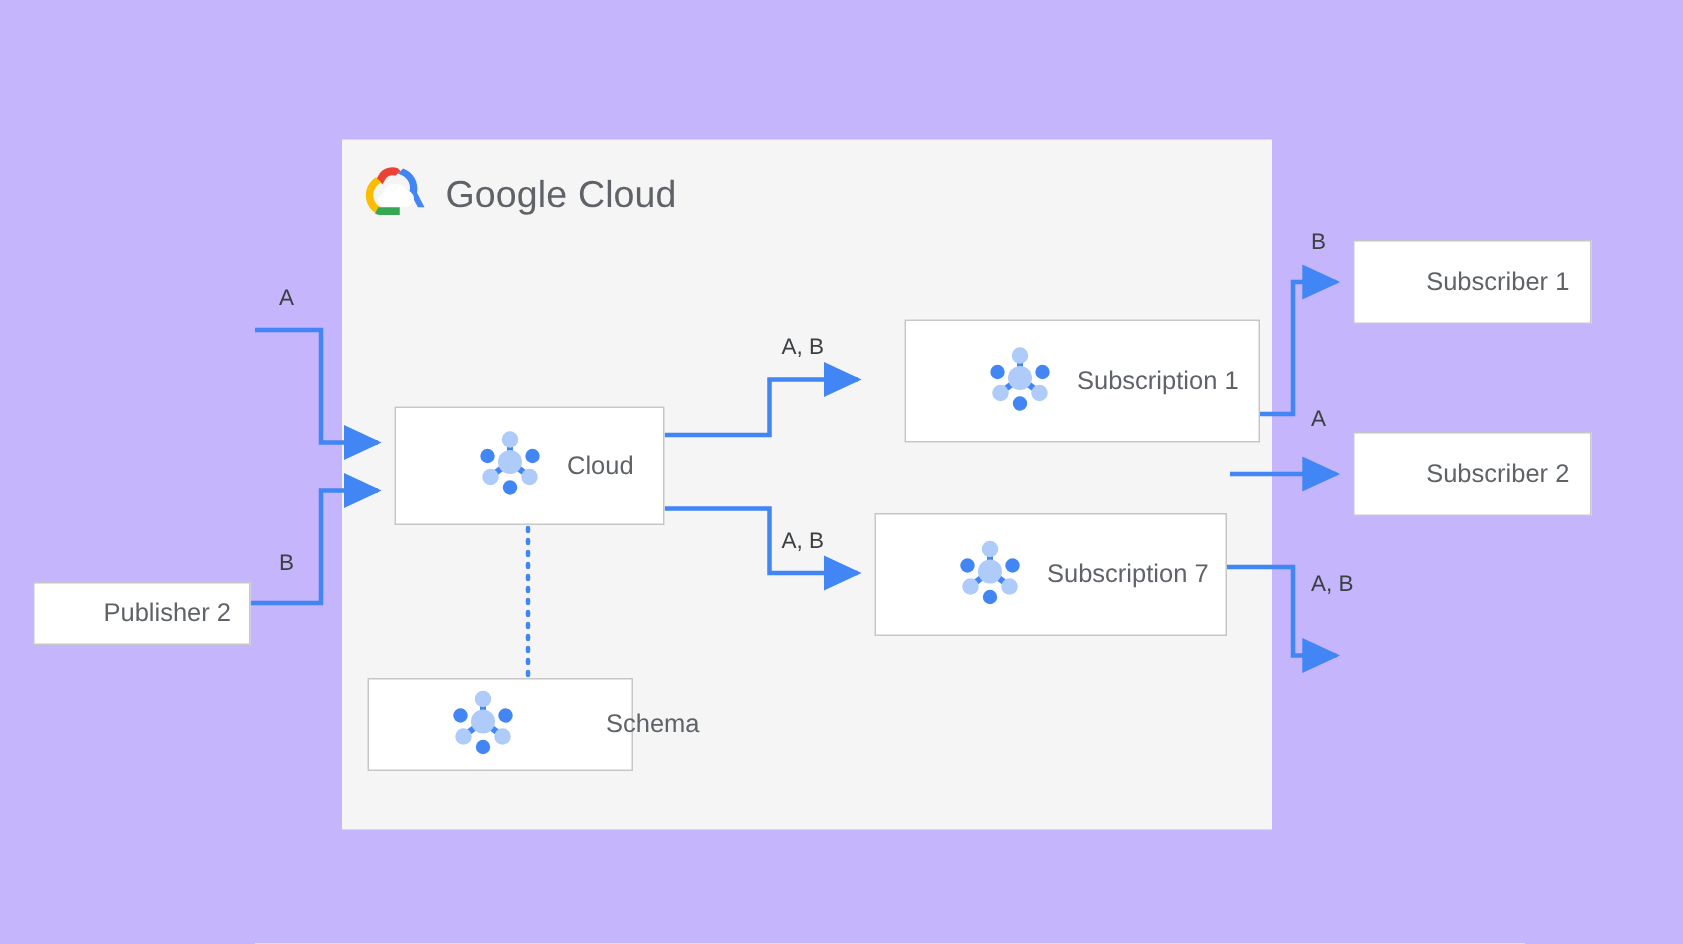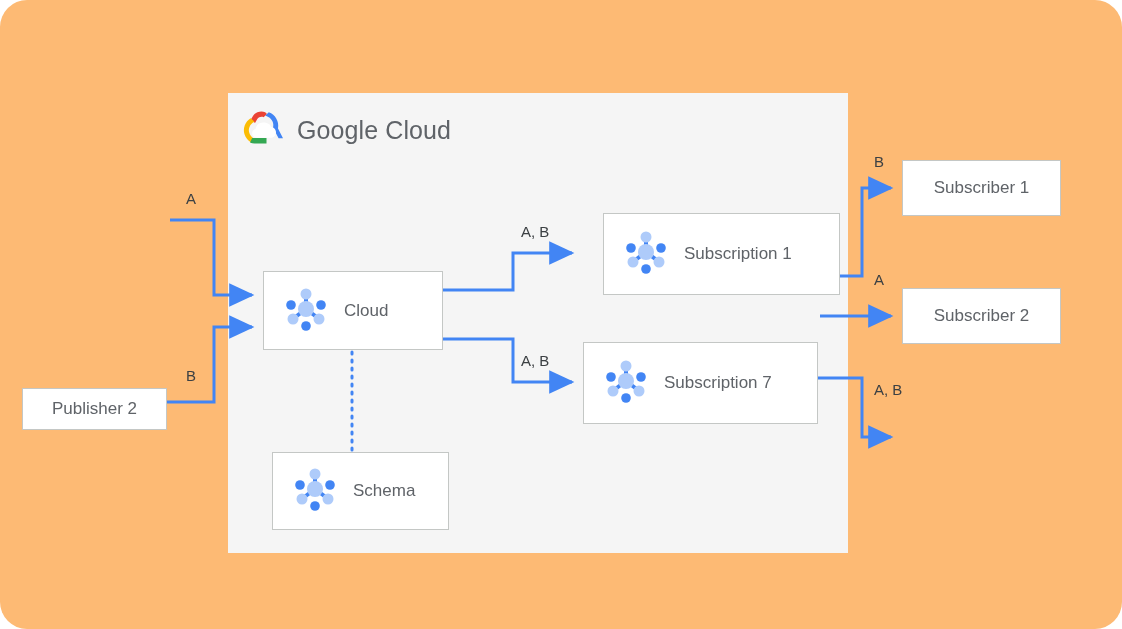--- a/index.html
+++ b/index.html
@@ -7,23 +7,22 @@
     padding: 0;
     background: #ffffff;
   }
   body {
     font-family: "Liberation Sans", sans-serif;
   }
   #canvas {
     position: relative;
     width: 1122px;
     height: 629px;
-    background: #fdba74;
+    background: #c4b5fd;
     overflow: hidden;
-    border-radius: 27px;
   }
   #gc-panel {
     position: absolute;
     left: 228px;
     top: 93px;
     width: 620px;
     height: 460px;
     background: #f5f5f5;
   }
   .gc-logo-wrap {
@@ -44,20 +43,21 @@
     font-weight: 500;
     color: #5f6368;
   }
   .node {
     position: absolute;
     box-sizing: border-box;
     background: #ffffff;
     border: 1px solid #c4c7c5;
     display: flex;
     align-items: center;
+    padding-left: 34px;
   }
   .node-center {
     justify-content: center;
   }
   .node-label {
     font-size: 17px;
     color: #5f6368;
     white-space: nowrap;
   }
   .node-icon {
@@ -149,21 +149,21 @@
         <circle cx="11" cy="22" r="4.8" fill="#4285f4"></circle>
         <circle cx="41" cy="22" r="4.8" fill="#4285f4"></circle>
         <circle cx="13" cy="36" r="5.5" fill="#aecbfa"></circle>
         <circle cx="39" cy="36" r="5.5" fill="#aecbfa"></circle>
         <circle cx="26" cy="43" r="4.8" fill="#4285f4"></circle>
       </svg>
     </span>
     <span class="node-label">Cloud</span>
   </div>
 
-  <div class="node" style="left:272px; top:452px; width:177px; height:78px;">
+  <div class="node" style="left:245px; top:452px; width:177px; height:62px;gap:44px;">
     <span class="node-icon">
       <svg width="52" height="52" viewBox="0 0 52 52" aria-hidden="true">
         <g stroke="#4285f4" stroke-width="4">
           <line x1="26" y1="26" x2="26" y2="12"></line>
           <line x1="26" y1="26" x2="14" y2="35"></line>
           <line x1="26" y1="26" x2="38" y2="35"></line>
         </g>
         <circle cx="26" cy="26" r="8" fill="#aecbfa"></circle>
         <circle cx="26" cy="11" r="5.5" fill="#aecbfa"></circle>
         <circle cx="11" cy="22" r="4.8" fill="#4285f4"></circle>

